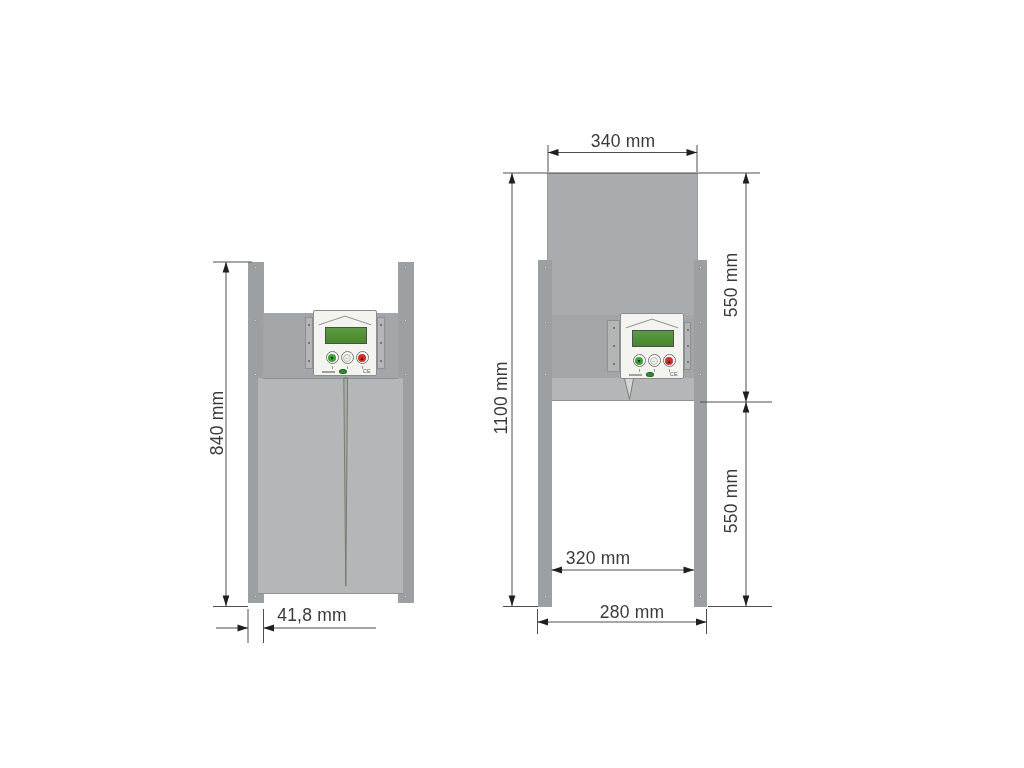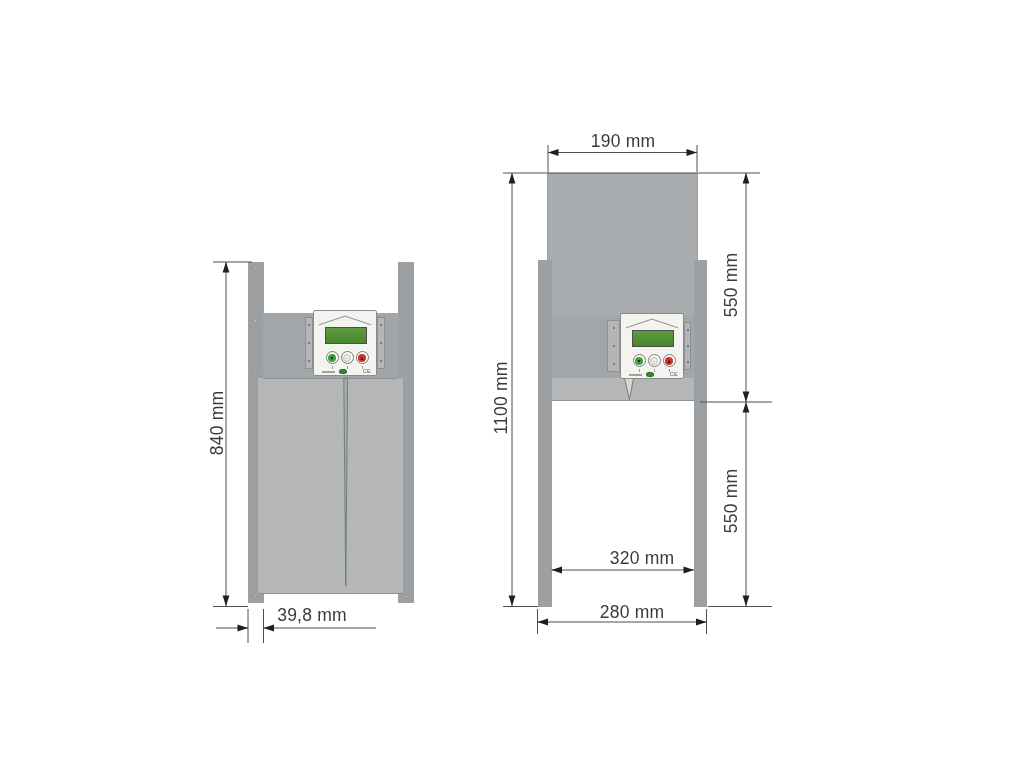--- a/index.html
+++ b/index.html
@@ -236,21 +236,21 @@
     <g>
       <line x1="537.5" y1="609" x2="537.5" y2="634"></line>
       <line x1="706.5" y1="609" x2="706.5" y2="634"></line>
       <line x1="537.5" y1="622" x2="706.5" y2="622"></line>
       <polygon class="arrow" points="537.5,622 548,618.6 548,625.4"></polygon>
       <polygon class="arrow" points="706.5,622 696,618.6 696,625.4"></polygon>
     </g>
   </svg>
 
   <div class="dim-label vert" style="left:217px;top:423px;">840 mm</div>
-  <div class="dim-label" style="left:312px;top:615px;">39,8 mm</div>
-  <div class="dim-label" style="left:623px;top:141px;">190 mm</div>
+  <div class="dim-label" style="left:312px;top:615px;">41,8 mm</div>
+  <div class="dim-label" style="left:623px;top:141px;">340 mm</div>
   <div class="dim-label vert" style="left:501px;top:398px;">1100 mm</div>
   <div class="dim-label vert" style="left:731px;top:285px;">550 mm</div>
   <div class="dim-label vert" style="left:731px;top:501px;">550 mm</div>
-  <div class="dim-label" style="left:642px;top:558px;">320 mm</div>
+  <div class="dim-label" style="left:598px;top:558px;">320 mm</div>
   <div class="dim-label" style="left:632px;top:612px;">280 mm</div>
 
 </div>
 
 </body></html>

